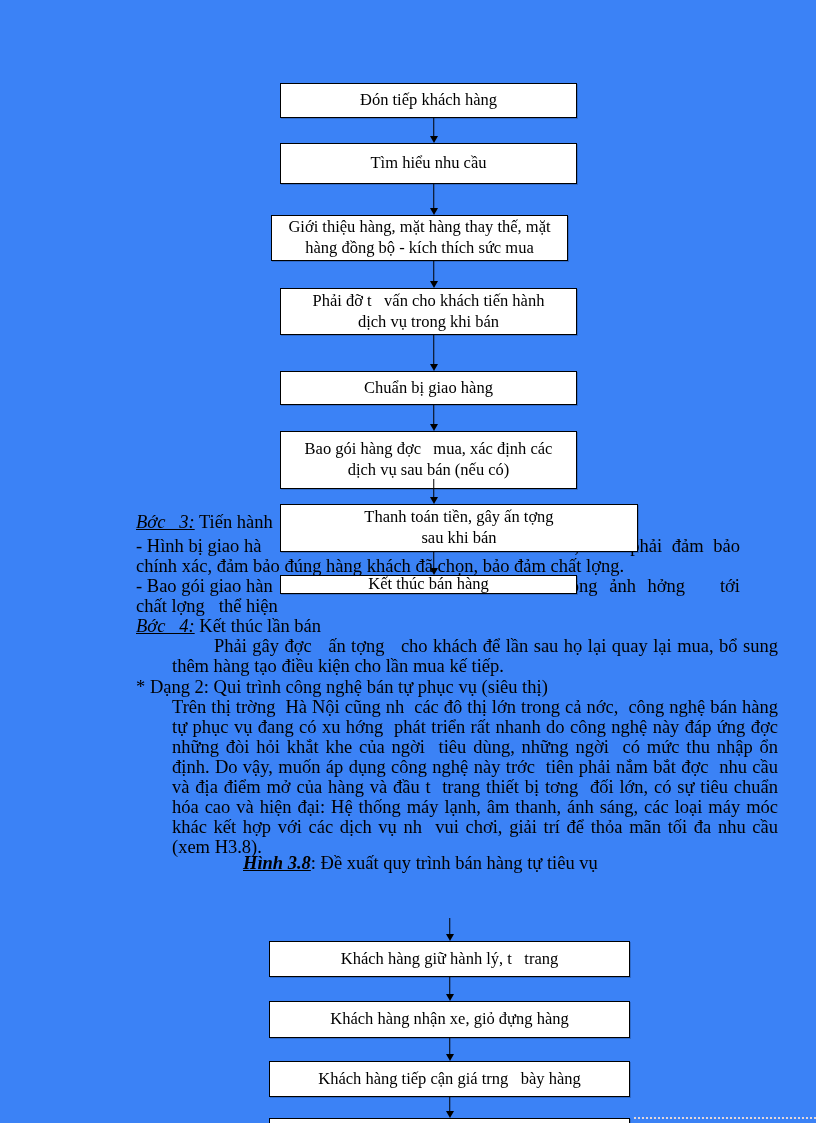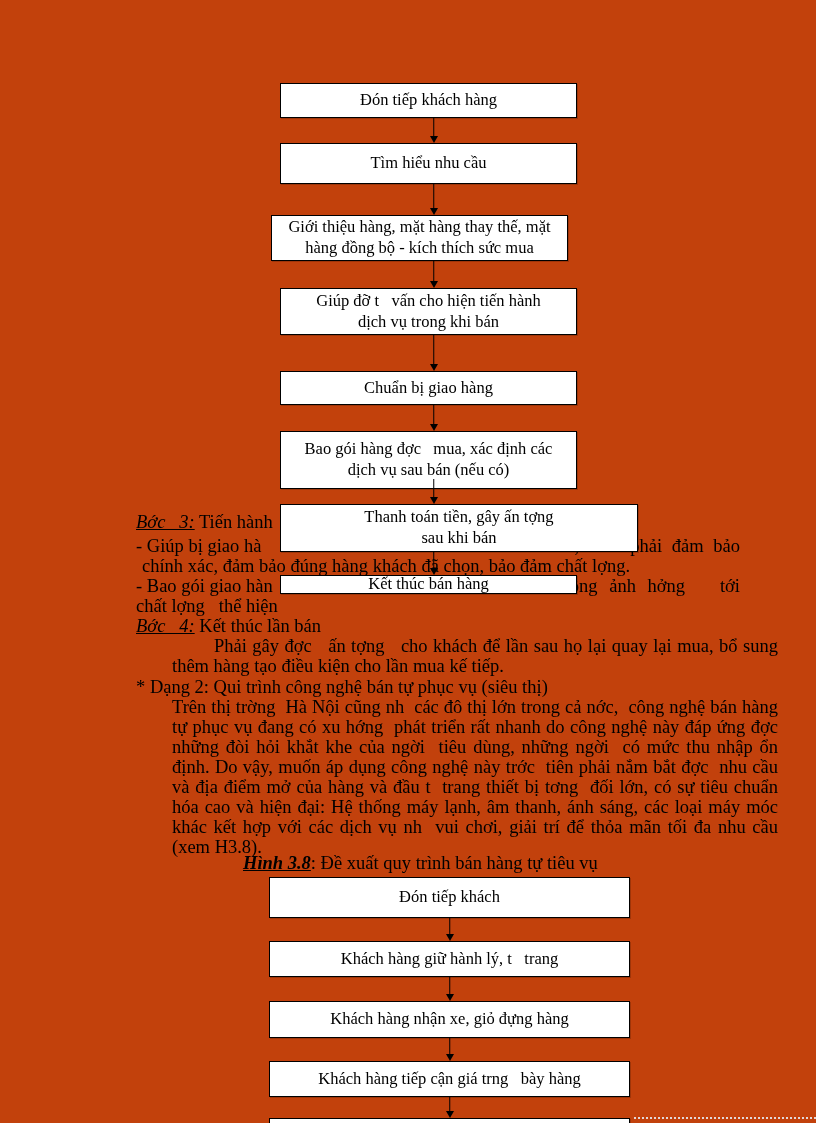--- a/index.html
+++ b/index.html
@@ -1,20 +1,20 @@
 <!DOCTYPE html>
 <html><head>
 <meta charset="utf-8">
 <style>
   html, body { margin: 0; padding: 0; background: #ffffff; }
   .page {
     position: relative;
     width: 816px;
     height: 1123px;
-    background: #c2410c;
+    background: #3b82f6;
     overflow: hidden;
     font-family: "Liberation Serif", "DejaVu Serif", serif;
     color: #000000;
   }
   
   .box {
     position: absolute;
     box-sizing: border-box;
     border: 1.5px solid #000;
     background: #ffffff;
@@ -79,21 +79,21 @@
 </style>
 </head>
 <body>
 
 <div class="page">
 
   <div class="box" style="left:280px; top:83px;  width:297px; height:35px;">Đón tiếp khách hàng</div>
   <div class="box" style="left:280px; top:143px; width:297px; height:41px;">Tìm hiểu nhu cầu</div>
   <div class="box" style="left:271px; top:215px; width:297px; height:46px;">Giới thiệu hàng, mặt hàng thay thế, mặt
 hàng đồng bộ - kích thích sức mua</div>
-  <div class="box" style="left:280px; top:288px; width:297px; height:47px;">Giúp đỡ t   vấn cho hiện tiến hành
+  <div class="box" style="left:280px; top:288px; width:297px; height:47px;">Phải đỡ t   vấn cho khách tiến hành
 dịch vụ trong khi bán</div>
   <div class="box" style="left:280px; top:371px; width:297px; height:34px;">Chuẩn bị giao hàng</div>
   <div class="box" style="left:280px; top:431px; width:297px; height:58px;">Bao gói hàng đợc   mua, xác định các
 dịch vụ sau bán (nếu có)</div>
   <div class="box" style="left:280px; top:504px; width:358px; height:48px;">Thanh toán tiền, gây ấn tợng
 sau khi bán</div>
   <div class="box" style="left:280px; top:575px; width:297px; height:19px;">Kết thúc bán hàng</div>
 
   <div class="arrow" style="left:428px; top:118px; height:25px;">
       <div class="shaft"></div>
@@ -119,41 +119,40 @@
       <div class="shaft"></div>
       <div class="head"></div>
     </div>
   <div class="arrow" style="left:428px; top:552px; height:23px;">
       <div class="shaft"></div>
       <div class="head"></div>
     </div>
 
   <div class="t" style="top:512px;"><span class="label-u">Bớc   3:</span><span> Tiến hành</span></div>
 
-  <div class="t" style="top:536px;">- Giúp bị giao hà</div>
+  <div class="t" style="top:536px;">- Hình bị giao hà</div>
   <div class="t frag-right ws1" style="top:536px;">o, đếm phải đảm bảo</div>
 
-  <div class="t" style="top:556px;margin-left:6px;">chính xác, đảm bảo đúng hàng khách đã chọn, bảo đảm chất lợng.</div>
+  <div class="t" style="top:556px;">chính xác, đảm bảo đúng hàng khách đã chọn, bảo đảm chất lợng.</div>
 
   <div class="t" style="top:576px;">- Bao gói giao hàn</div>
   <div class="t frag-right ws2" style="top:576px;">không ảnh hởng   tới</div>
 
   <div class="t" style="top:596px;">chất lợng   thể hiện</div>
 
   <div class="t" style="top:616px;"><span class="label-u">Bớc   4:</span><span> Kết thúc lần bán</span></div>
 
   <div class="t para indent" style="top:636px;">Phải gây đợc   ấn tợng   cho khách để lần sau họ lại quay lại mua, bổ sung thêm hàng tạo điều kiện cho lần mua kế tiếp.</div>
 
   <div class="t" style="top:677px;">* Dạng 2: Qui trình công nghệ bán tự phục vụ (siêu thị)</div>
 
   <div class="t para" style="top:697px;">Trên thị trờng  Hà Nội cũng nh  các đô thị lớn trong cả nớc,  công nghệ bán hàng tự phục vụ đang có xu hớng  phát triển rất nhanh do công nghệ này đáp ứng đợc  những đòi hỏi khắt khe của ngời  tiêu dùng, những ngời  có mức thu nhập ổn định. Do vậy, muốn áp dụng công nghệ này trớc  tiên phải nắm bắt đợc  nhu cầu và địa điểm mở của hàng và đầu t  trang thiết bị tơng  đối lớn, có sự tiêu chuẩn hóa cao và hiện đại: Hệ thống máy lạnh, âm thanh, ánh sáng, các loại máy móc khác kết hợp với các dịch vụ nh  vui chơi, giải trí để thỏa mãn tối đa nhu cầu (xem H3.8).</div>
 
   <div class="t" style="top:853px; left:243px;"><span class="caption-label">Hình 3.8</span><span>: Đề xuất quy trình bán hàng tự tiêu vụ</span></div>
 
-  <div class="box" style="left:269px; top:877px;  width:361px; height:41px;">Đón tiếp khách</div>
   <div class="box" style="left:269px; top:1001px; width:361px; height:37px;">Khách hàng nhận xe, giỏ đựng hàng</div>
   <div class="box" style="left:269px; top:941px;  width:361px; height:36px;">Khách hàng giữ hành lý, t   trang</div>
   <div class="box" style="left:269px; top:1061px; width:361px; height:36px;">Khách hàng tiếp cận giá trng   bày hàng</div>
   <div class="box" style="left:269px; top:1118px; width:361px; height:20px;"></div>
 
   <div class="arrow" style="left:444px; top:918px;  height:23px;">
       <div class="shaft"></div>
       <div class="head"></div>
     </div>
   <div class="arrow" style="left:444px; top:977px;  height:24px;">

